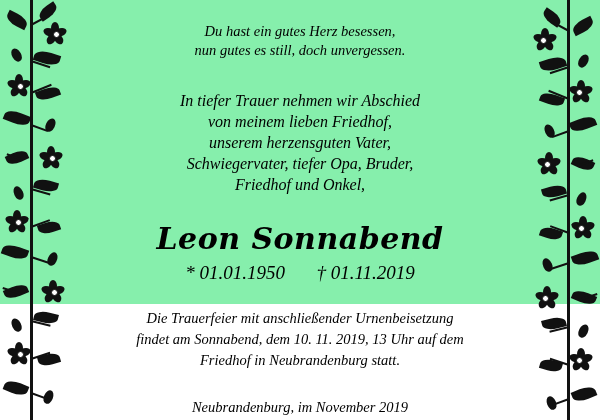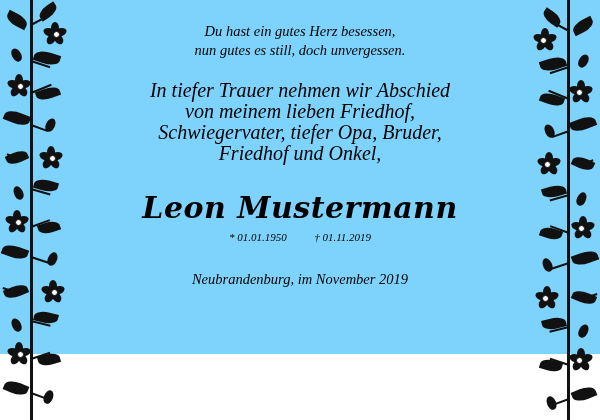--- a/index.html
+++ b/index.html
@@ -11,22 +11,22 @@
     width: 600px;
     height: 420px;
     overflow: hidden;
     font-family: "Liberation Serif", serif;
     color: #000000;
   }
 
   #obituary-card {
     position: relative;
     width: 600px;
-    height: 354px;
-    background: #7dd3fc;
+    height: 304px;
+    background: #86efac;
     box-sizing: border-box;
   }
 
   
   .border-strip {
     position: absolute;
     top: 0;
     height: 420px;
     width: 72px;
     overflow: hidden;
@@ -112,38 +112,38 @@
 
   .verse {
     font-style: italic;
     font-size: 14.5px;
     line-height: 19px;
     margin-top: 22px;
   }
 
   .intro {
     font-style: italic;
-    font-size: 20px;
+    font-size: 16px;
     line-height: 21px;
-    margin-top: 20px;
+    margin-top: 30px;
   }
 
   .name {
     font-family: "DejaVu Serif", serif;
     font-style: italic;
     font-weight: bold;
     font-size: 30px;
     letter-spacing: 0.5px;
     margin-top: 26px;
     white-space: nowrap;
   }
 
   .dates {
     font-style: italic;
-    font-size: 11px;
+    font-size: 19px;
     margin-top: 6px;
   }
   .dates .gap { display: inline-block; width: 22px; }
 
   .ceremony {
     font-style: italic;
     font-size: 14.5px;
     line-height: 21px;
     margin-top: 24px;
   }
@@ -355,31 +355,37 @@
   <div id="content">
 
     <div class="block verse">
       <span class="line">Du hast ein gutes Herz besessen,</span>
       <span class="line">nun gutes es still, doch unvergessen.</span>
     </div>
 
     <div class="block intro">
       <span class="line">In tiefer Trauer nehmen wir Abschied</span>
       <span class="line">von meinem lieben Friedhof,</span>
+      <span class="line">unserem herzensguten Vater,</span>
       <span class="line">Schwiegervater, tiefer Opa, Bruder,</span>
       <span class="line">Friedhof und Onkel,</span>
     </div>
 
-    <div class="block name">Leon Mustermann</div>
+    <div class="block name">Leon Sonnabend</div>
 
     <div class="block dates">
       <span>* 01.01.1950</span>
       <span class="gap"></span>
       <span>† 01.11.2019</span>
     </div>
 
+    <div class="block ceremony">
+      <span class="line">Die Trauerfeier mit anschließender Urnenbeisetzung</span>
+      <span class="line">findet am Sonnabend, dem 10. 11. 2019, 13 Uhr auf dem</span>
+      <span class="line">Friedhof in Neubrandenburg statt.</span>
+    </div>
 
     <div class="block mourners">
       <span class="line">Neubrandenburg, im November 2019</span>
     </div>
 
   </div>
 </div>
 
 </body></html>

